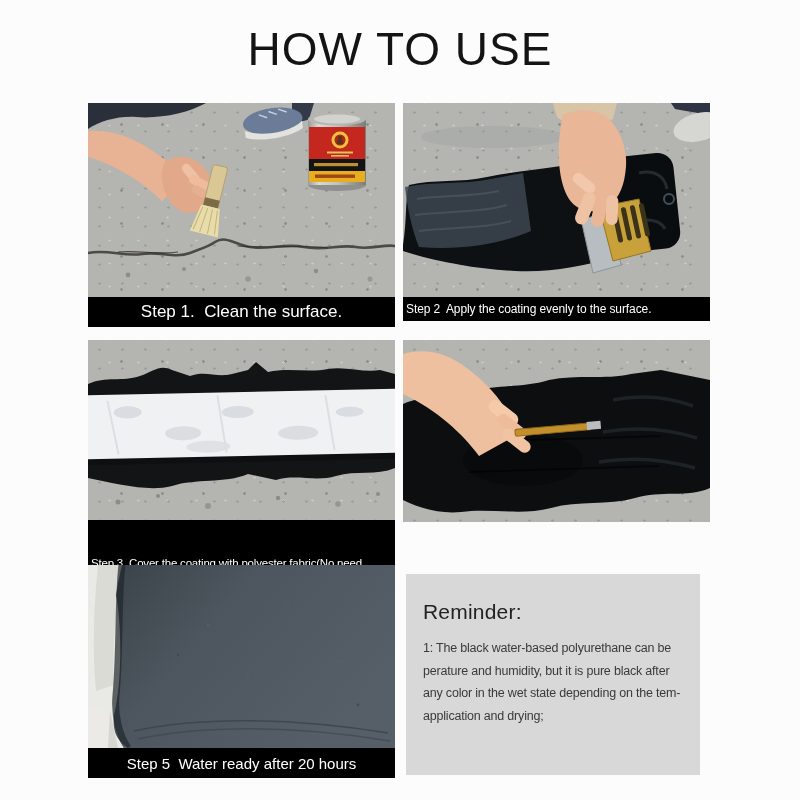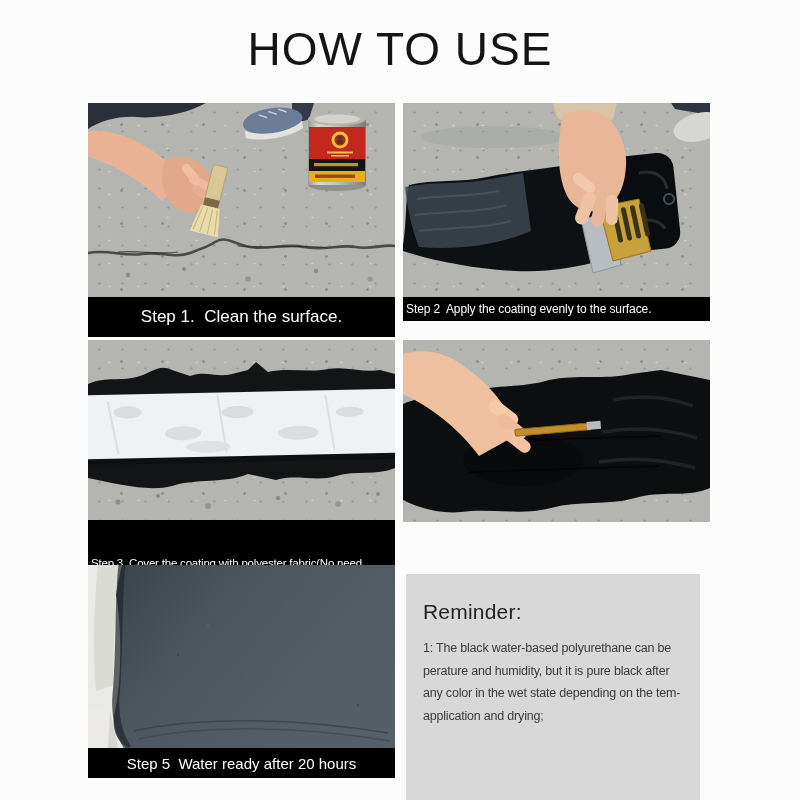--- a/index.html
+++ b/index.html
@@ -18,34 +18,34 @@
       radial-gradient(#c9c9c5 1px, transparent 1.6px),
       radial-gradient(#8e8e8a 1.2px, transparent 1.8px);
     background-size: 23px 19px, 29px 23px, 41px 33px;
     background-position: 0 0, 7px 11px, 13px 5px; }
   .photo svg { position:absolute; left:0; top:0; width:100%; height:100%; display:block; }
 
   .bar { background:#000; color:#fff; white-space:pre; display:flex; align-items:center; overflow:hidden; }
   .bar.center { justify-content:center; }
   .bar.left { justify-content:flex-start; padding-left:3px; }
 
-  #cap1 { height:40px; font-size:17px; }
+  #cap1 { height:30px; font-size:17px; }
   #cap2 { height:24px; font-size:12px; letter-spacing:-0.1px; }
   #cap3 { display:block; padding:3px 0 4px 3px; font-size:11.5px; letter-spacing:-0.2px; line-height:16px; }
   #cap3 div { white-space:pre; }
   #cap4 { height:31px; font-size:11px; letter-spacing:-0.1px; }
   #cap5 { height:30px; font-size:15px; }
 
   #s1 { left:88px; top:103px; }  #s1 .photo { height:194px; }
   #s2 { left:403px; top:103px; } #s2 .photo { height:194px; }
   #s3 { left:88px; top:340px; }  #s3 .photo { height:180px; }
   #s4 { left:403px; top:340px; } #s4 .photo { height:182px; }
   #s5 { left:88px; top:565px; }  #s5 .photo { height:183px; }
 
-  #reminder { position:absolute; left:406px; top:574px; width:294px; height:226px;
+  #reminder { position:absolute; left:406px; top:574px; width:294px; height:201px;
               background:#d8d8d8; padding:26px 8px 0 17px; }
   #reminder h2 { font-size:21px; font-weight:400; color:#222; letter-spacing:0.2px; }
   #reminder .body { margin-top:13px; }
   #reminder .body div { font-size:12.5px; letter-spacing:-0.2px; line-height:22.5px;
                         color:#3a3a3a; white-space:pre; }
 </style>
 </head>
 <body>
 
 <div id="page">

